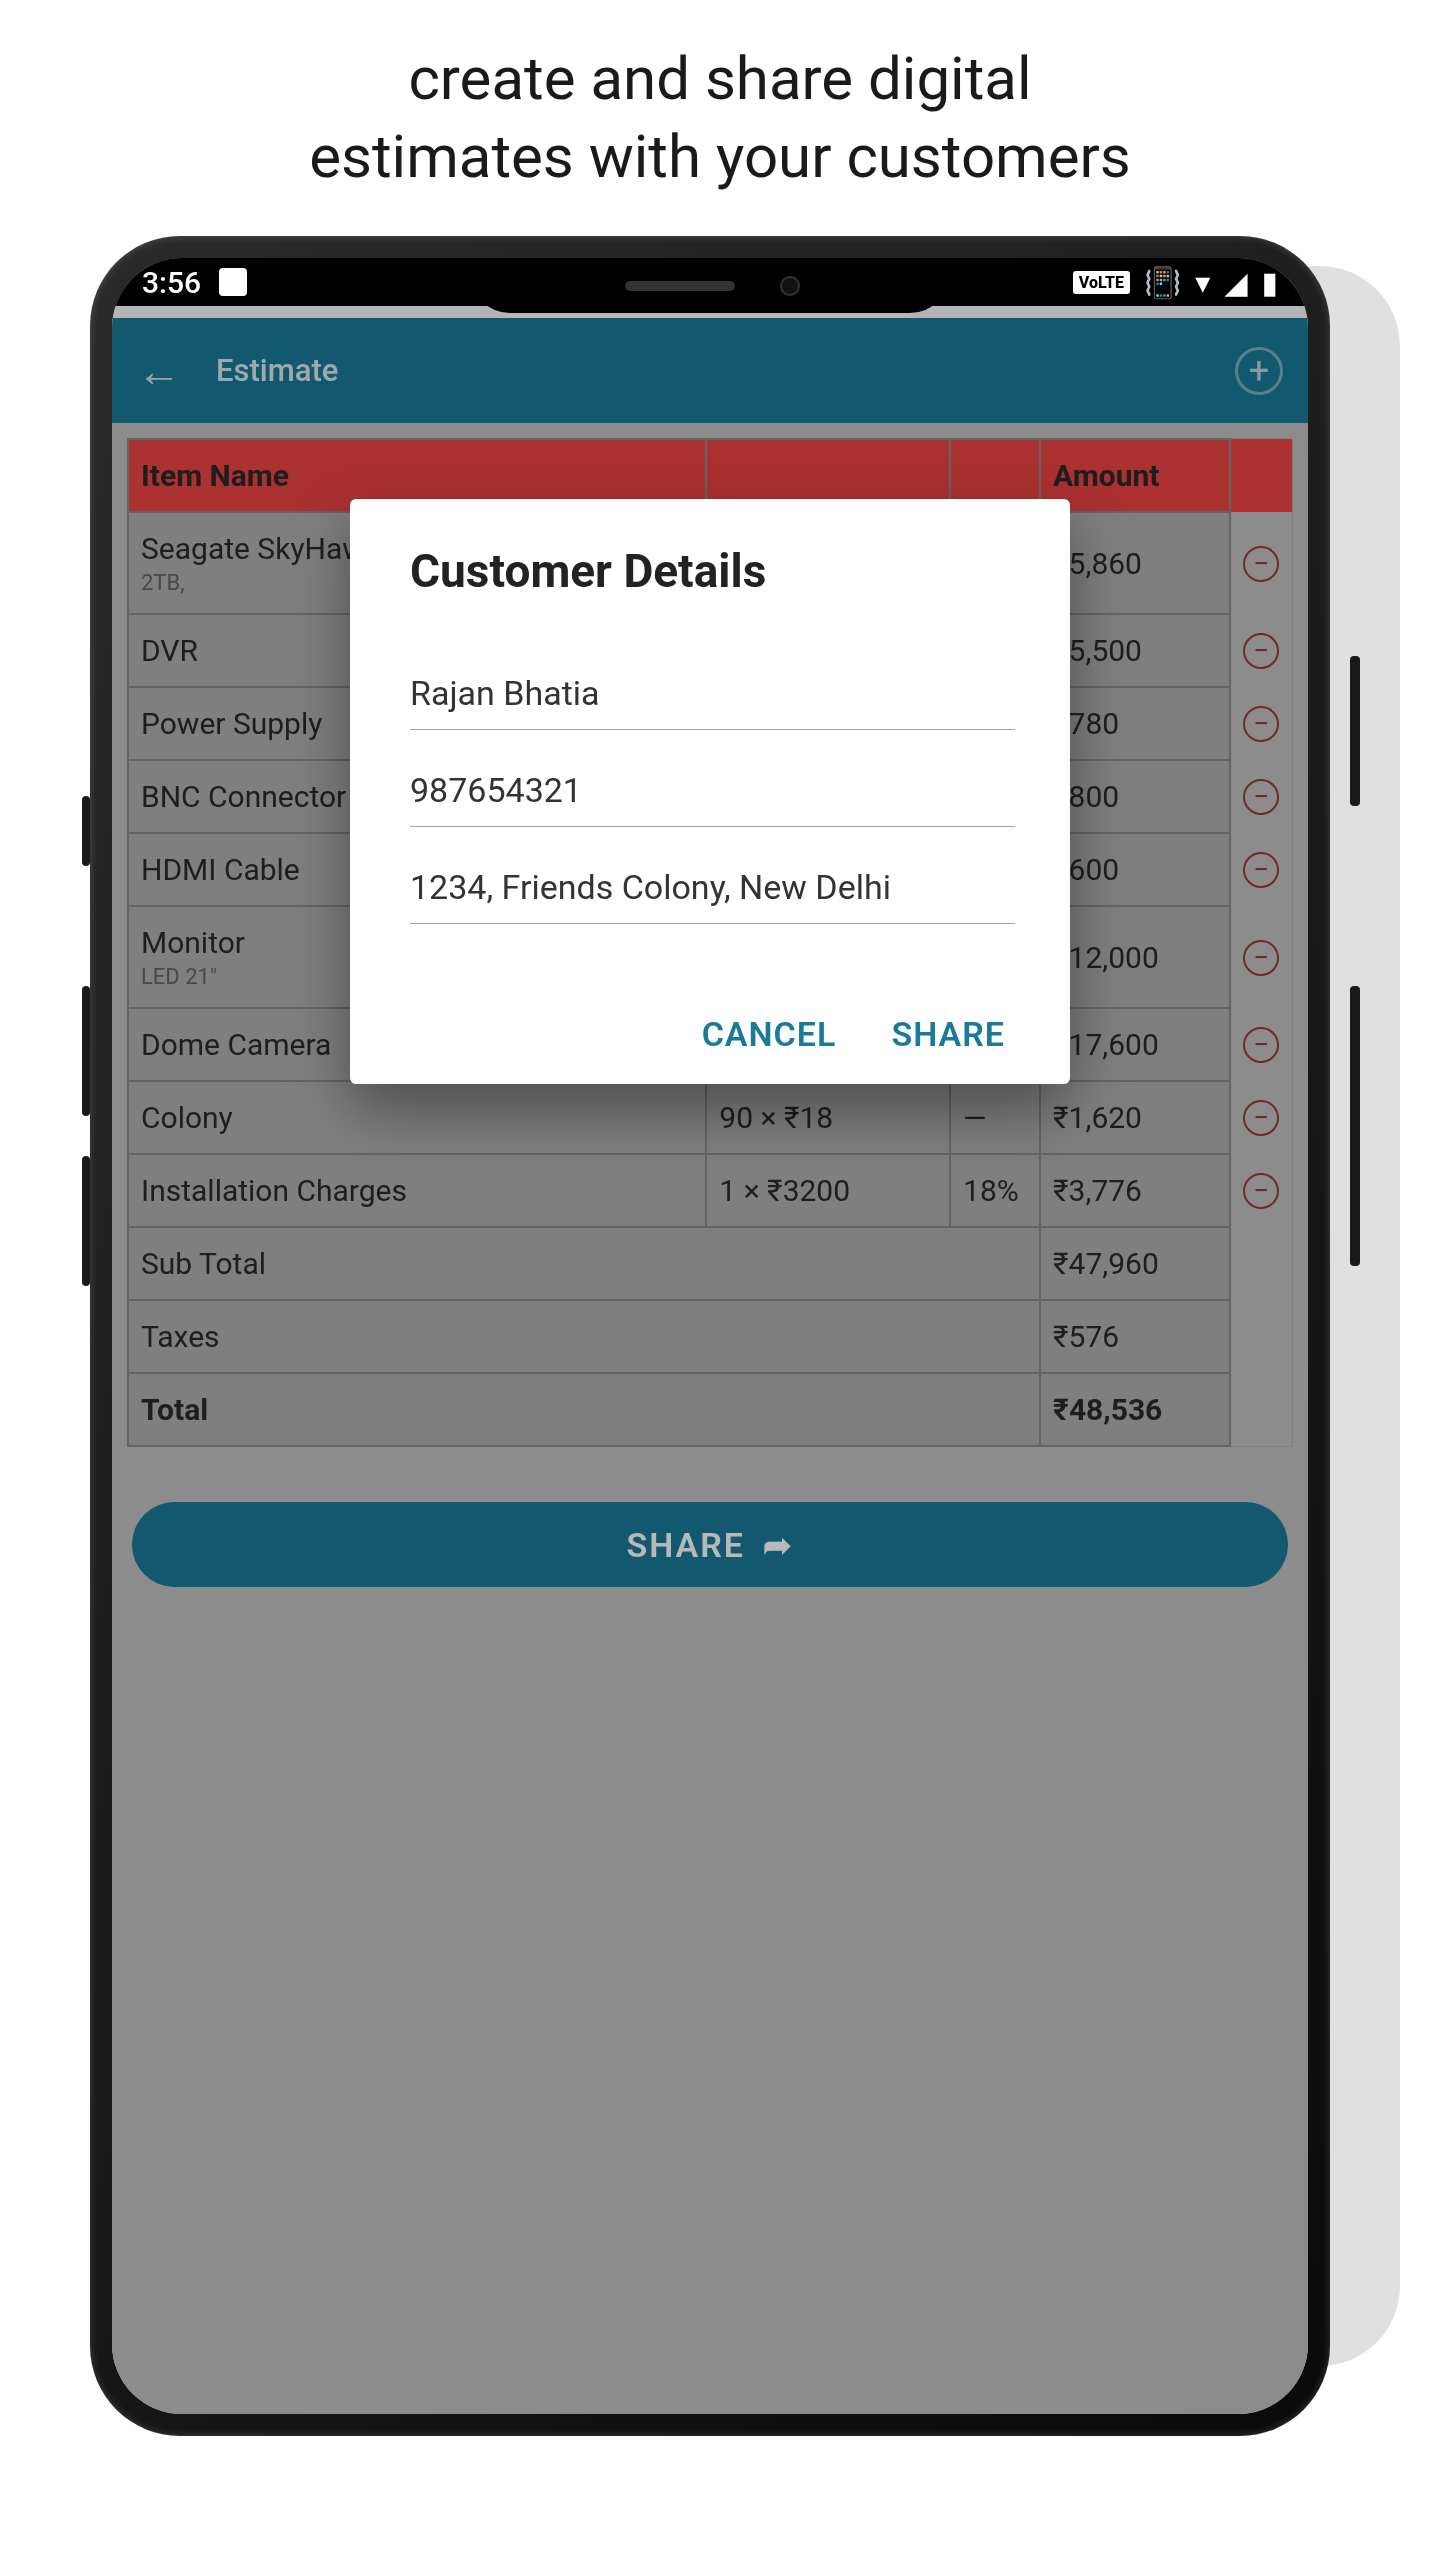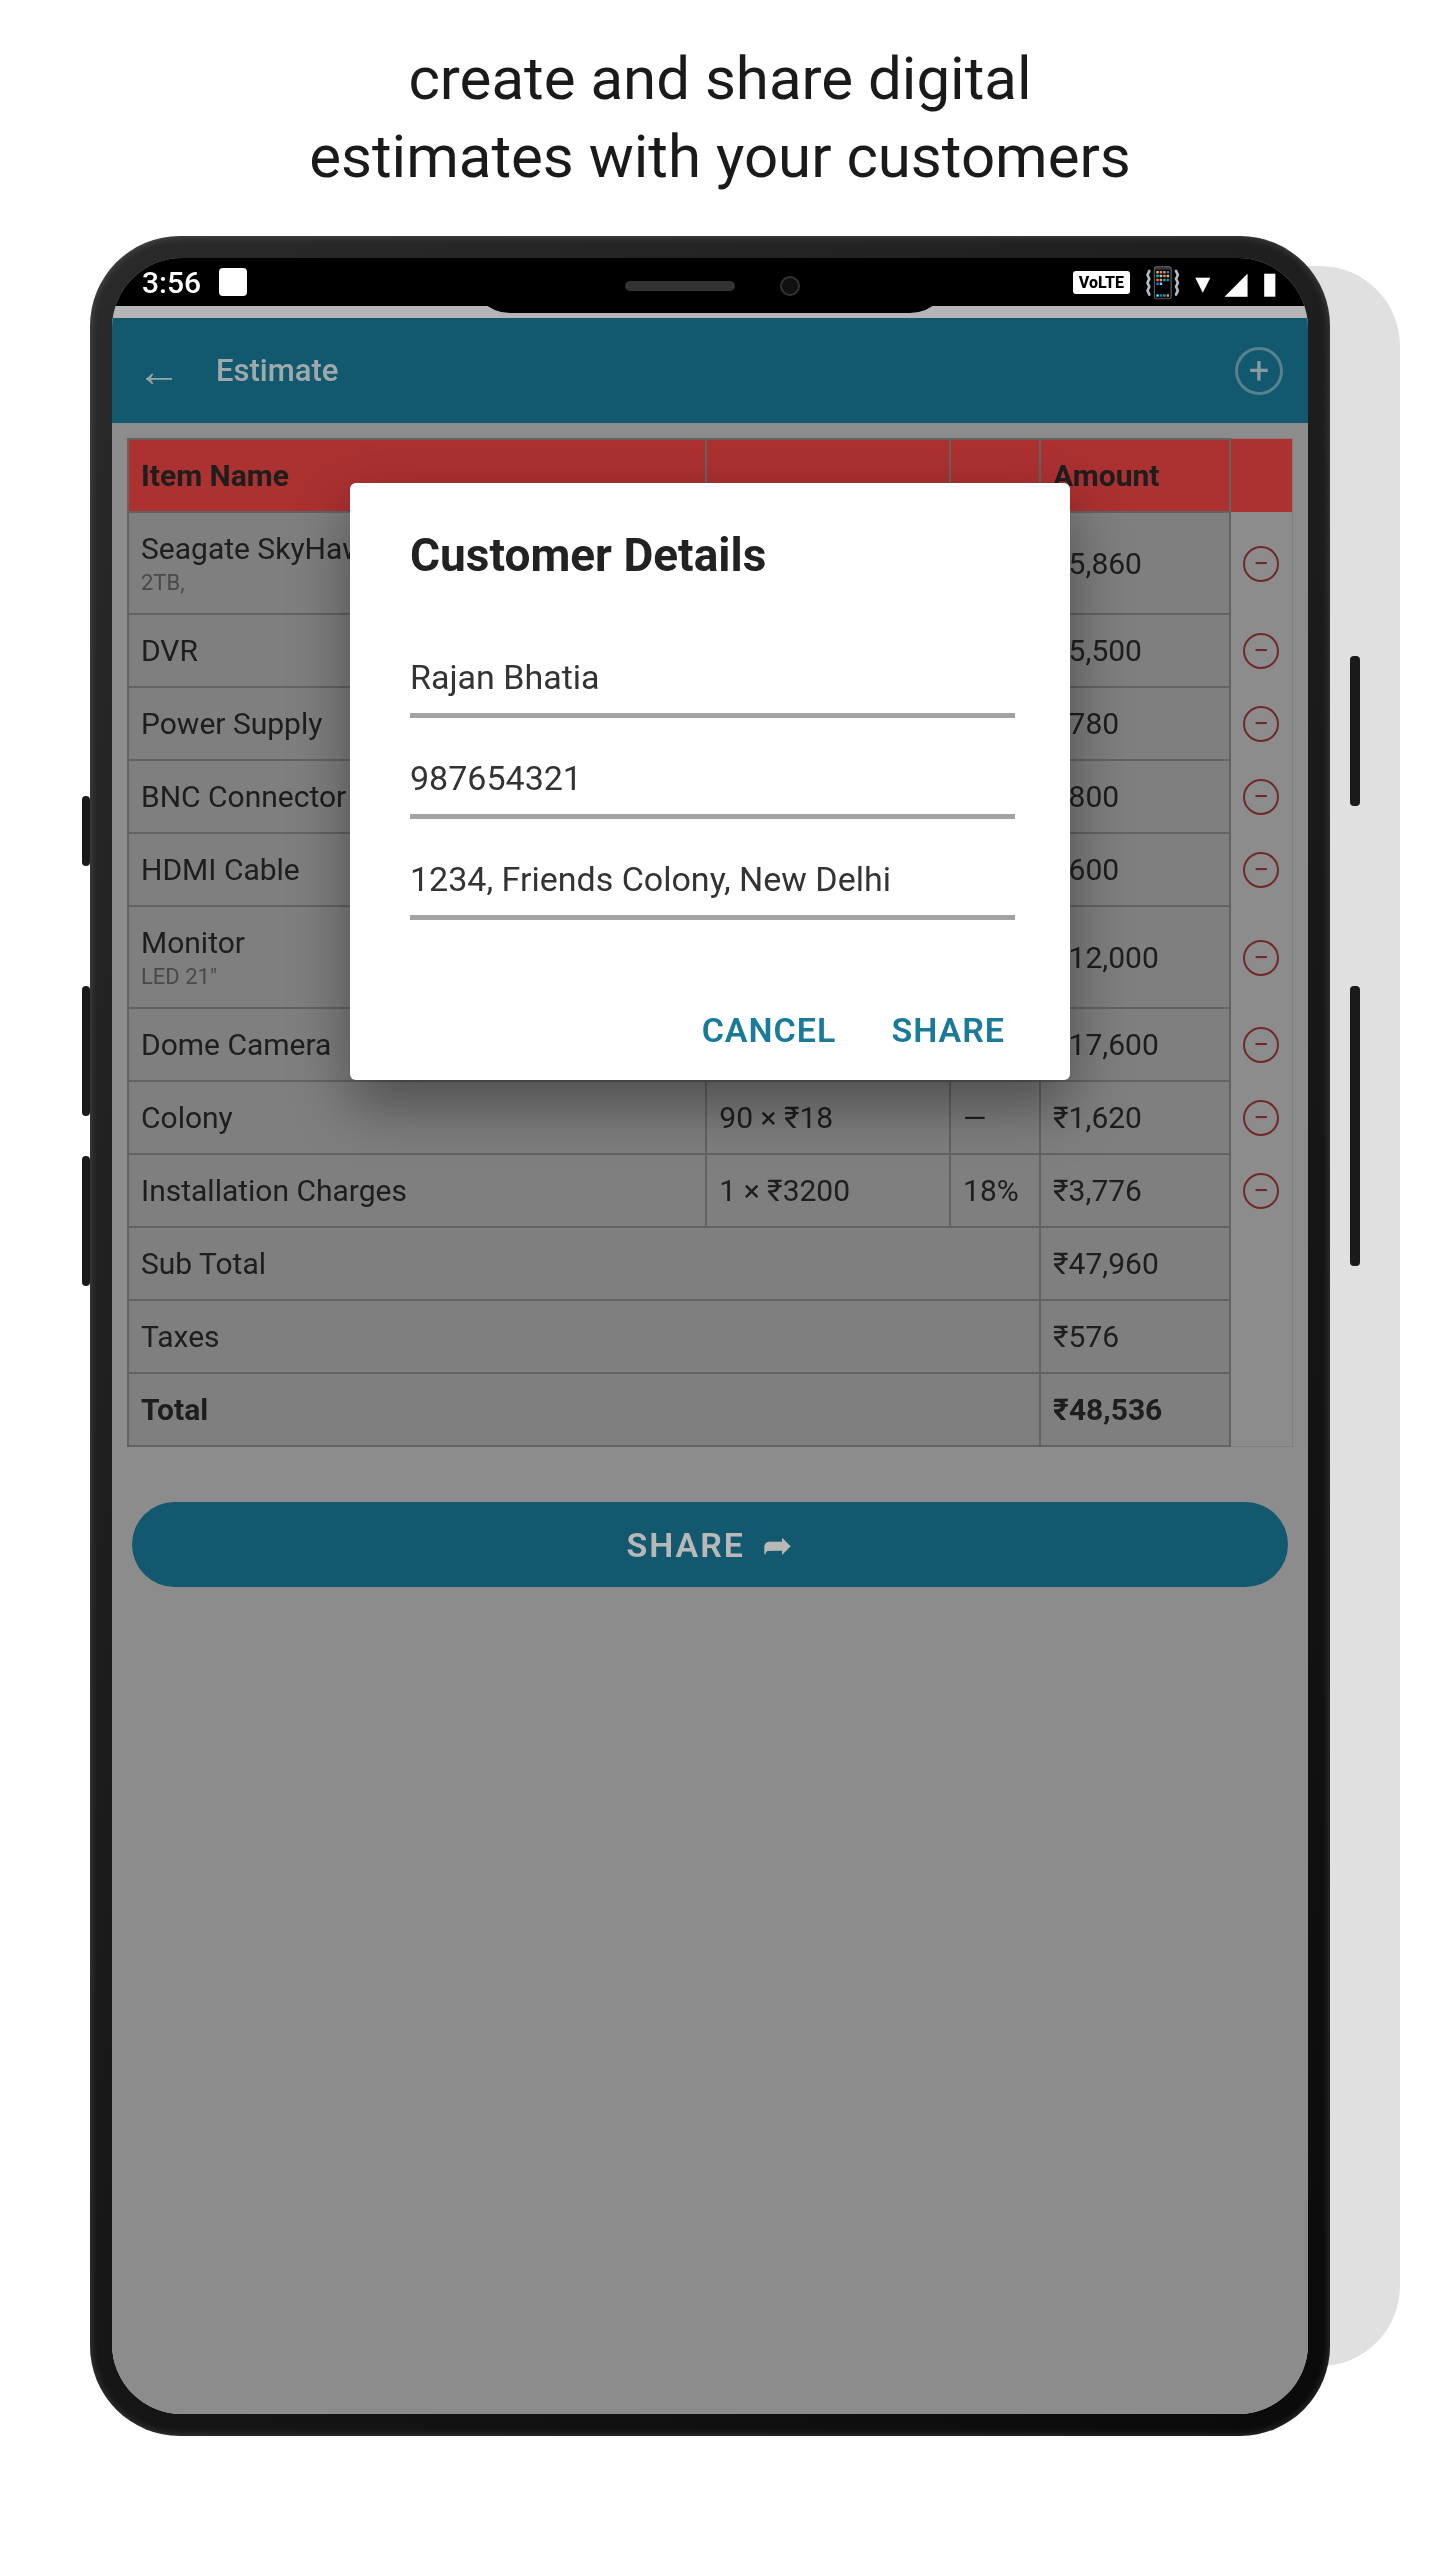--- a/index.html
+++ b/index.html
@@ -193,41 +193,41 @@
 
   
   .scrim {
     position: absolute;
     inset: 0;
     background: rgba(0,0,0,0.28);
     z-index: 100;
   }
   .dialog {
     position: absolute;
-    top: 165px;
+    top: 181px;
     left: 50%;
     transform: translateX(-50%);
     width: 720px;
     background: #fff;
     border-radius: 6px;
     z-index: 110;
     box-shadow: 0 25px 60px rgba(0,0,0,0.4);
     padding: 45px 55px 30px 60px;
   }
   .dialog-title {
     font-size: 46px;
     font-weight: 700;
     color: #222;
     margin-bottom: 55px;
   }
   .dialog-field {
     font-size: 34px;
     color: #333;
     padding: 20px 0 16px;
-    border-bottom: 5px solid #a3a3a3;
+    border-bottom: 1px solid #a3a3a3;
     margin-bottom: 20px;
   }
   .dialog-actions {
     display: flex;
     justify-content: flex-end;
     gap: 55px;
     margin-top: 90px;
     padding-right: 10px;
   }
   .dialog-btn {

